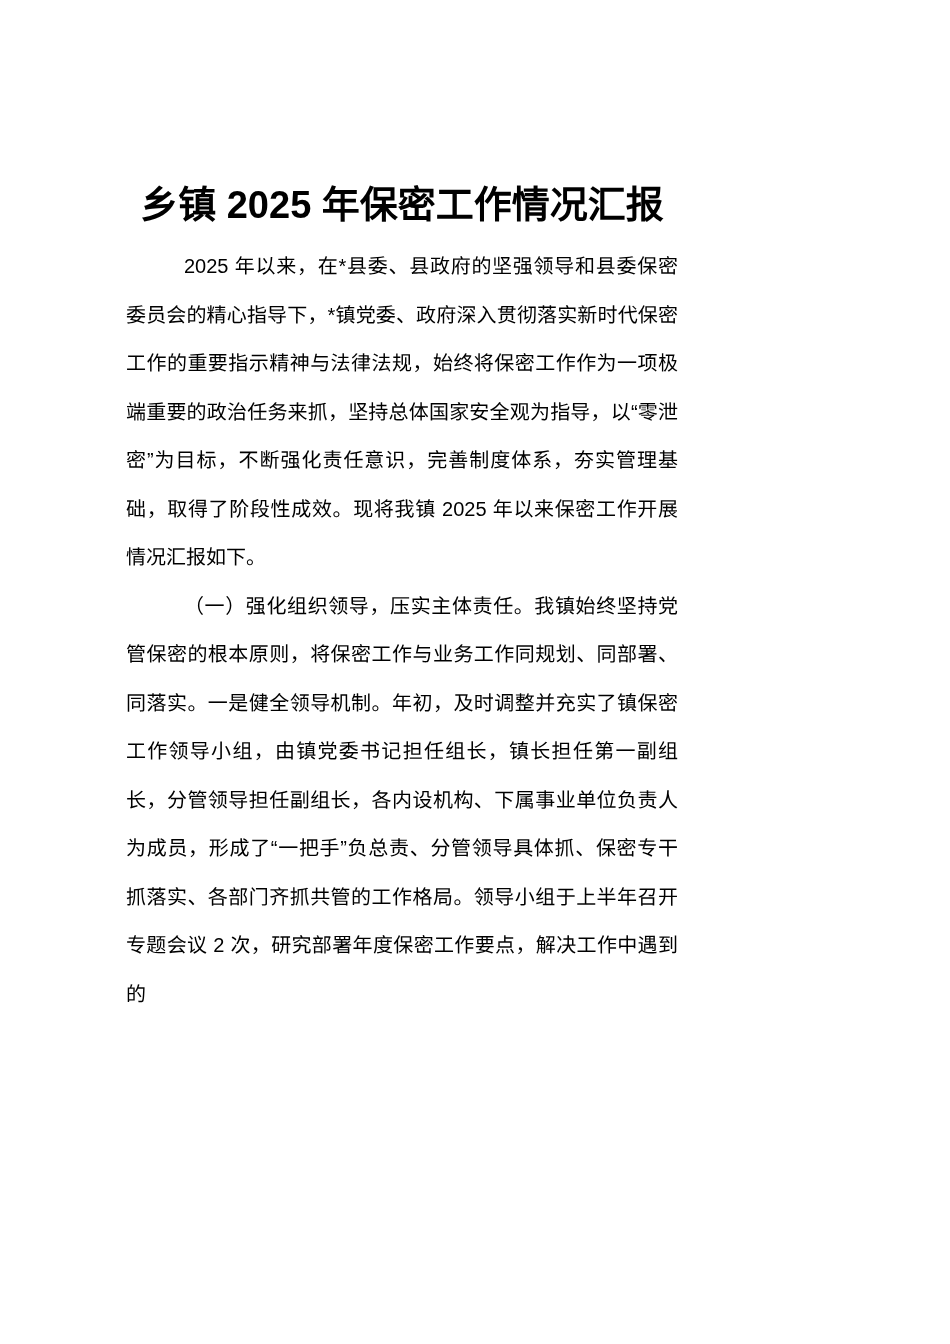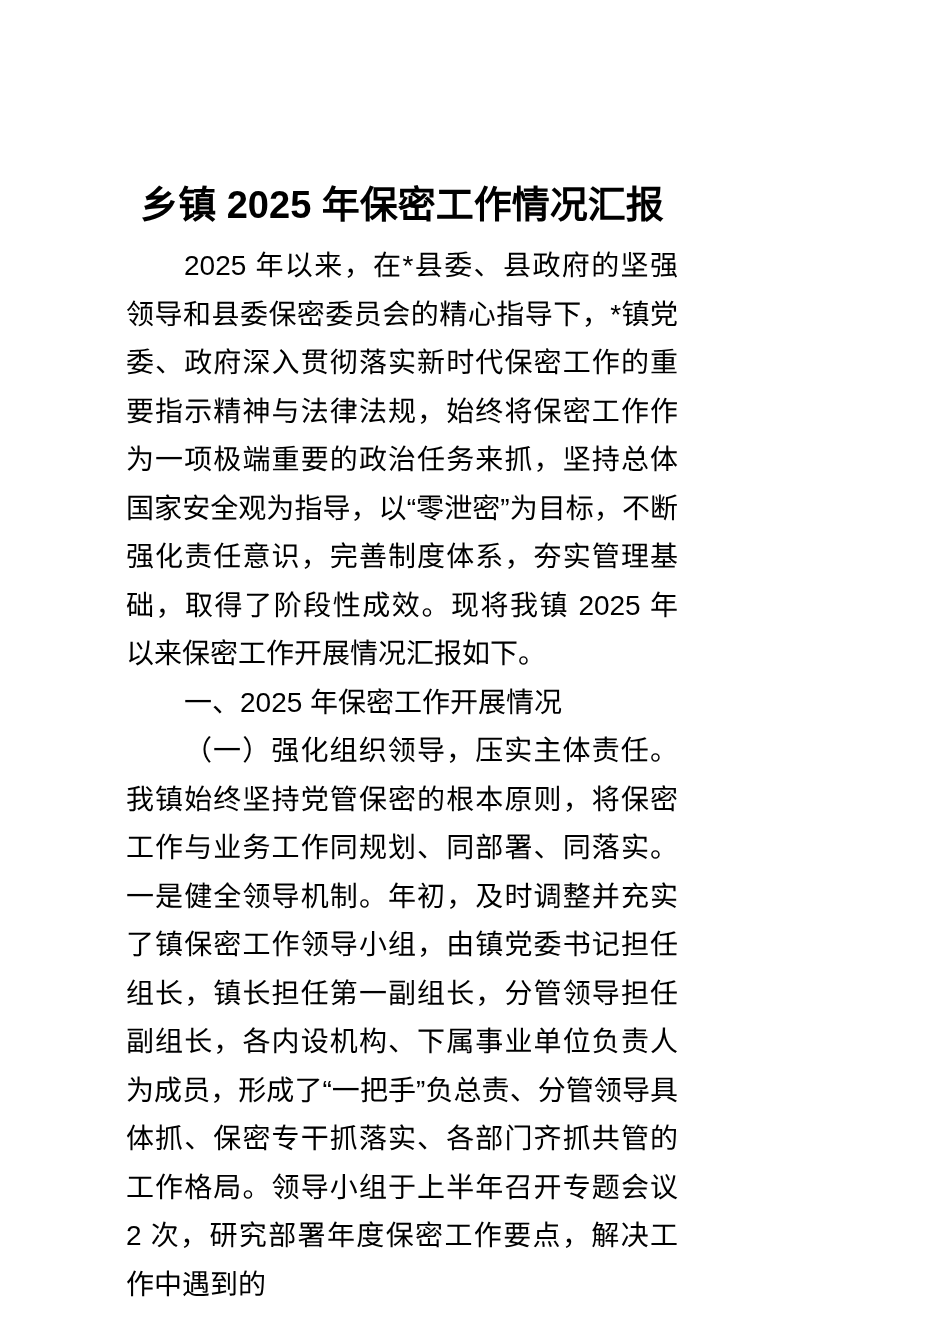--- a/index.html
+++ b/index.html
@@ -24,32 +24,31 @@
   .doc-title {
     margin: 0 0 14px 0;
     font-size: 38px;
     font-weight: 600;
     line-height: 45px;
     text-align: center;
     letter-spacing: 0;
   }
   .doc-body p {
     margin: 0;
-    font-size: 28px;
+    font-size: 20px;
     line-height: 48.5px;
     text-align: justify;
     text-justify: inter-ideograph;
     text-indent: 58px;
     word-break: break-all;
   }
 </style>
 </head>
 <body>
 
 <div class="page">
   <h1 class="doc-title">乡镇 2025 年保密工作情况汇报</h1>
 
   <div class="doc-body">
     <p>2025 年以来，在*县委、县政府的坚强领导和县委保密委员会的精心指导下，*镇党委、政府深入贯彻落实新时代保密工作的重要指示精神与法律法规，始终将保密工作作为一项极端重要的政治任务来抓，坚持总体国家安全观为指导，以“零泄密”为目标，不断强化责任意识，完善制度体系，夯实管理基础，取得了阶段性成效。现将我镇 2025 年以来保密工作开展情况汇报如下。</p>
-    <p>一、2025 年保密工作开展情况</p>
     <p>（一）强化组织领导，压实主体责任。我镇始终坚持党管保密的根本原则，将保密工作与业务工作同规划、同部署、同落实。一是健全领导机制。年初，及时调整并充实了镇保密工作领导小组，由镇党委书记担任组长，镇长担任第一副组长，分管领导担任副组长，各内设机构、下属事业单位负责人为成员，形成了“一把手”负总责、分管领导具体抓、保密专干抓落实、各部门齐抓共管的工作格局。领导小组于上半年召开专题会议 2 次，研究部署年度保密工作要点，解决工作中遇到的</p>
   </div>
 </div>
 
 </body></html>

